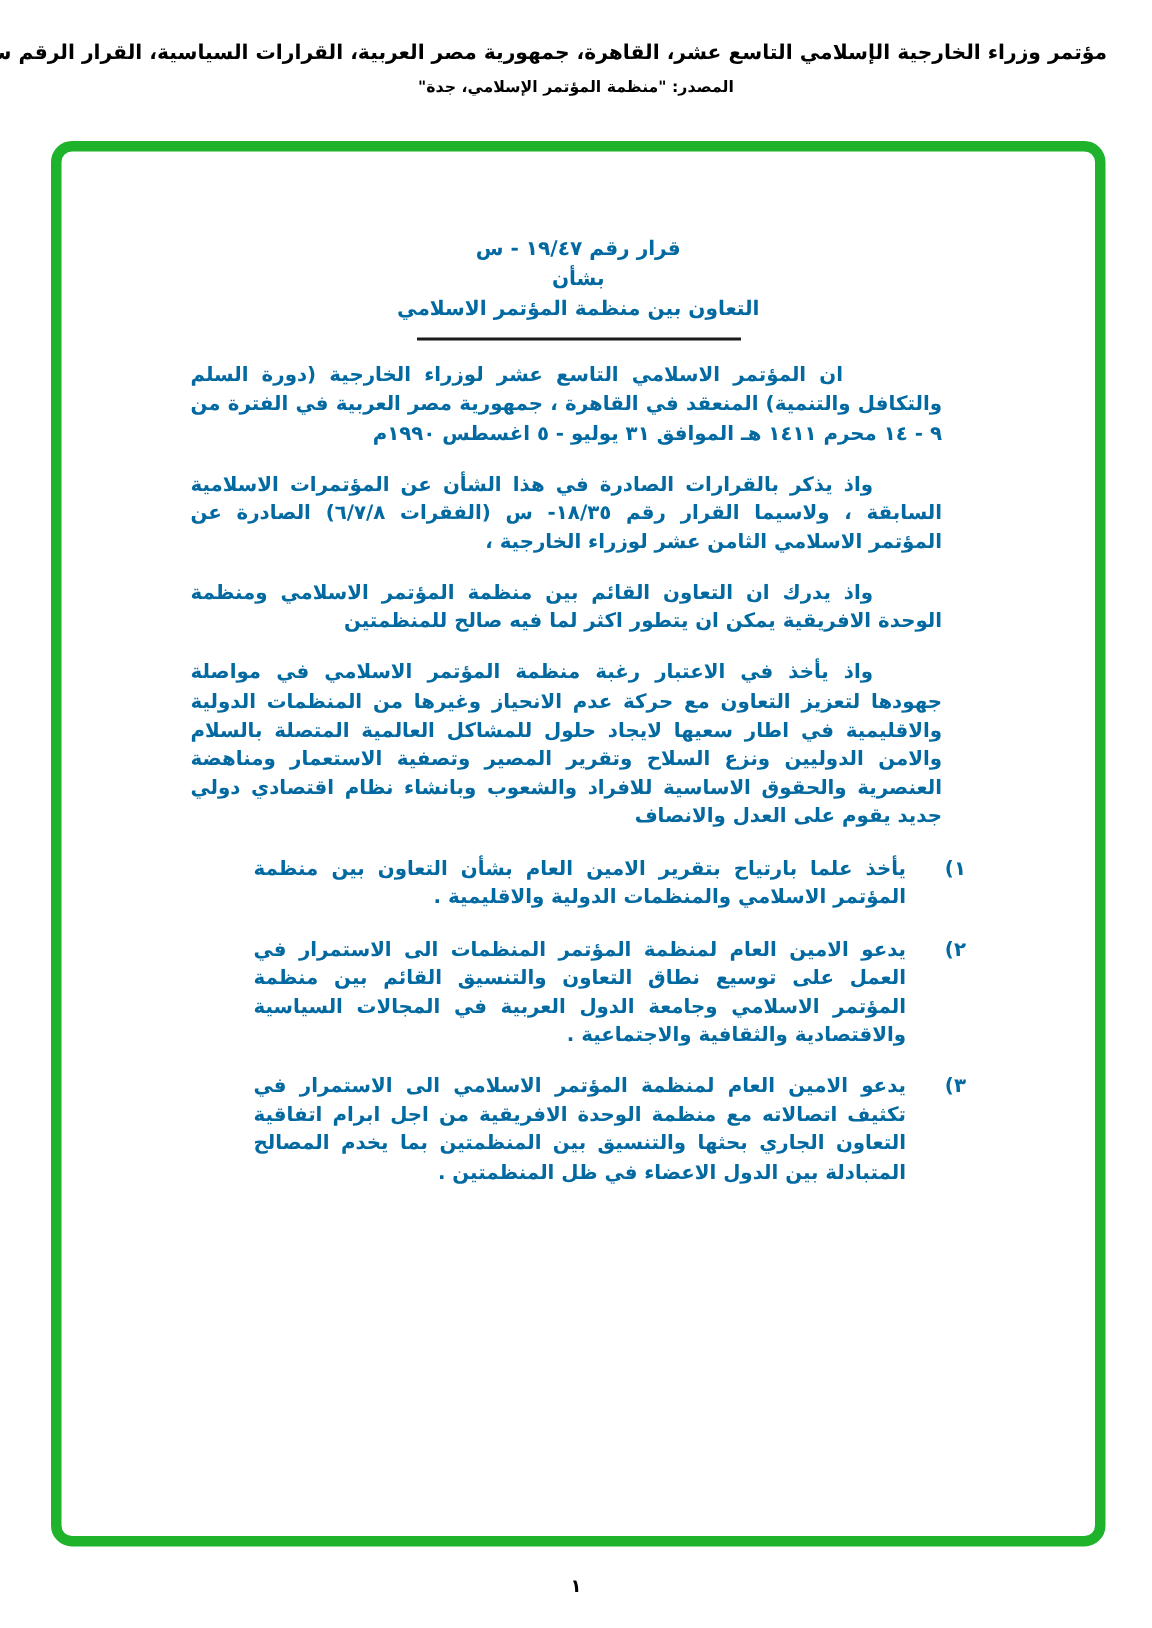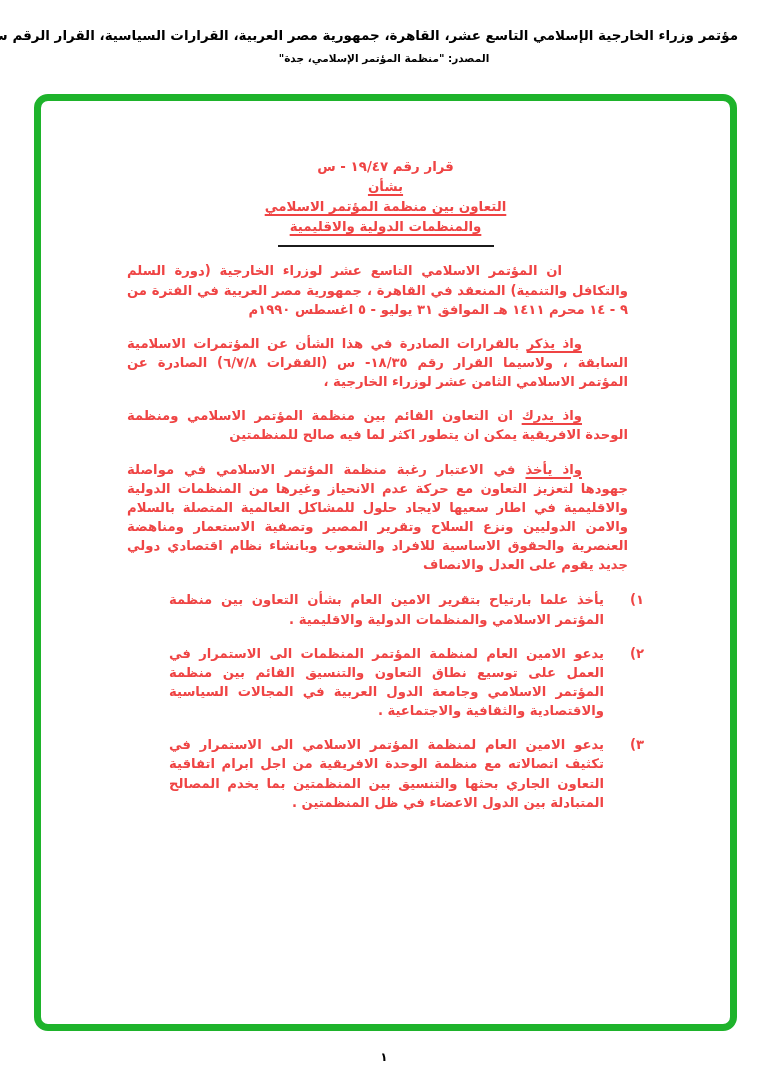--- a/index.html
+++ b/index.html
@@ -7,25 +7,25 @@
         font-family:"DejaVu Sans",sans-serif;color:#111;}
   
   .hdr{position:absolute;top:27px;right:30px;left:30px;direction:rtl;text-align:right;
        font-weight:bold;font-size:13.5px;letter-spacing:-0.2px;white-space:nowrap;color:#000;}
   .src{position:absolute;top:52px;left:0;right:0;direction:rtl;text-align:center;
        font-weight:bold;font-size:10.5px;color:#000;}
   
   .frame{position:absolute;left:34px;top:94px;width:703px;height:937px;box-sizing:border-box;
          border:7px solid #1eb32b;border-radius:14px;background:#fff;}
   .doc{direction:rtl;box-sizing:border-box;padding:56px 86px 0 86px;
-       font-size:13.2px;line-height:1.45;font-weight:bold;color:#ef4444;
+       font-size:13.2px;line-height:1.45;font-weight:bold;color:#0369a1;
        text-rendering:optimizeLegibility;}
   .title{ text-align:center;line-height:1.5;font-size:13.4px;}
   .title .tline{display:block;}
-  .u{text-decoration:underline;text-underline-offset:3px;text-decoration-thickness:1.5px;}
+  .u{text-underline-offset:3px;text-decoration-thickness:1.5px;}
   .title-rule{width:216px;border-top:2px solid #1b1b1b;margin:8px auto 0 auto;}
   .para{margin:15px 16px 0 0;text-align:justify;text-indent:46px;}
   .para.first{text-indent:66px;margin-top:14px;}
   .items{margin-top:16px;padding-left:26px;}
   .item{display:flex;gap:10px;margin-top:15px;}
   .item .num{flex:0 0 30px;white-space:nowrap;}
   .item .itxt{flex:1;text-align:justify;margin-left:16px;}
   .pageno{position:absolute;bottom:21px;left:0;right:0;text-align:center;
           font-weight:bold;font-size:12px;color:#000;}
 </style>
@@ -44,21 +44,20 @@
     <span>"منظمة المؤتمر الإسلامي، جدة"</span>
   </div>
 
   <div class="frame">
     <div class="doc">
 
       <div class="title">
         <span class="tline">قرار رقم ١٩/٤٧ - س</span>
         <span class="tline u">بشأن</span>
         <span class="tline u">التعاون بين منظمة المؤتمر الاسلامي</span>
-        <span class="tline u">والمنظمات الدولية والاقليمية</span>
         <div class="title-rule"></div>
       </div>
 
       <p class="para first">
         <span>ان المؤتمر الاسلامي التاسع عشر لوزراء الخارجية (دورة السلم والتكافل والتنمية) المنعقد في القاهرة ، جمهورية مصر العربية في الفترة من ٩ - ١٤ محرم ١٤١١ هـ الموافق ٣١ يوليو - ٥ اغسطس ١٩٩٠م</span>
       </p>
 
 
       <p class="para">
         <span class="u">واذ يذكر</span>

